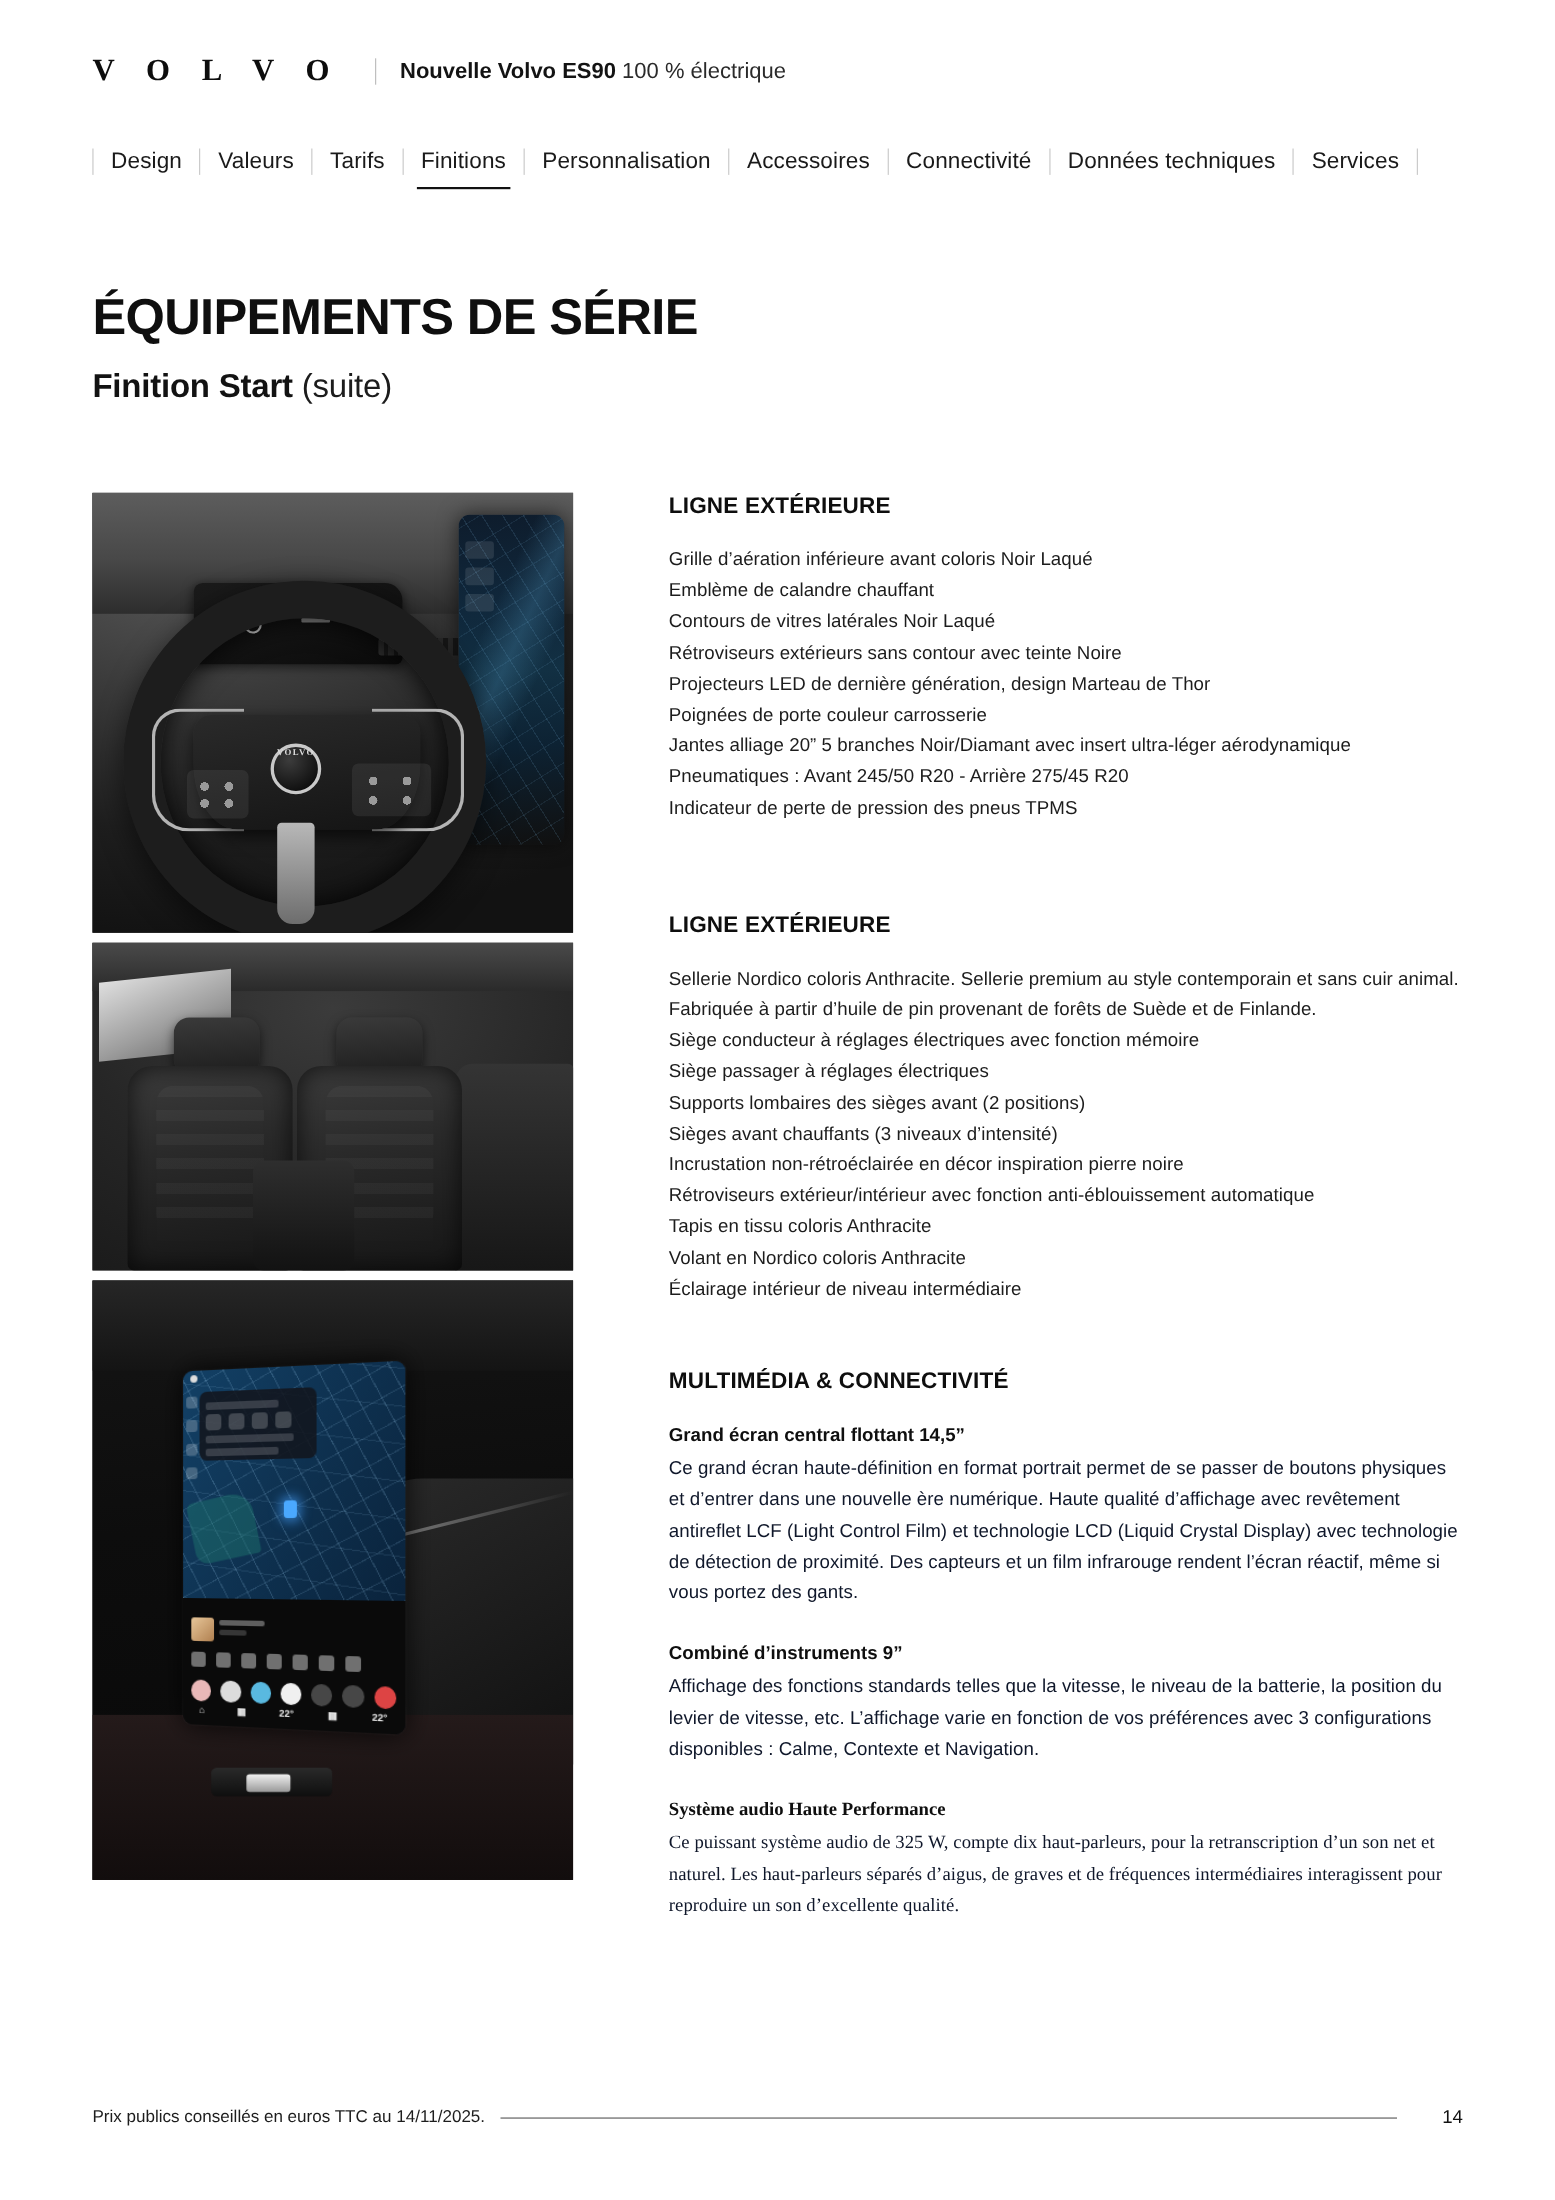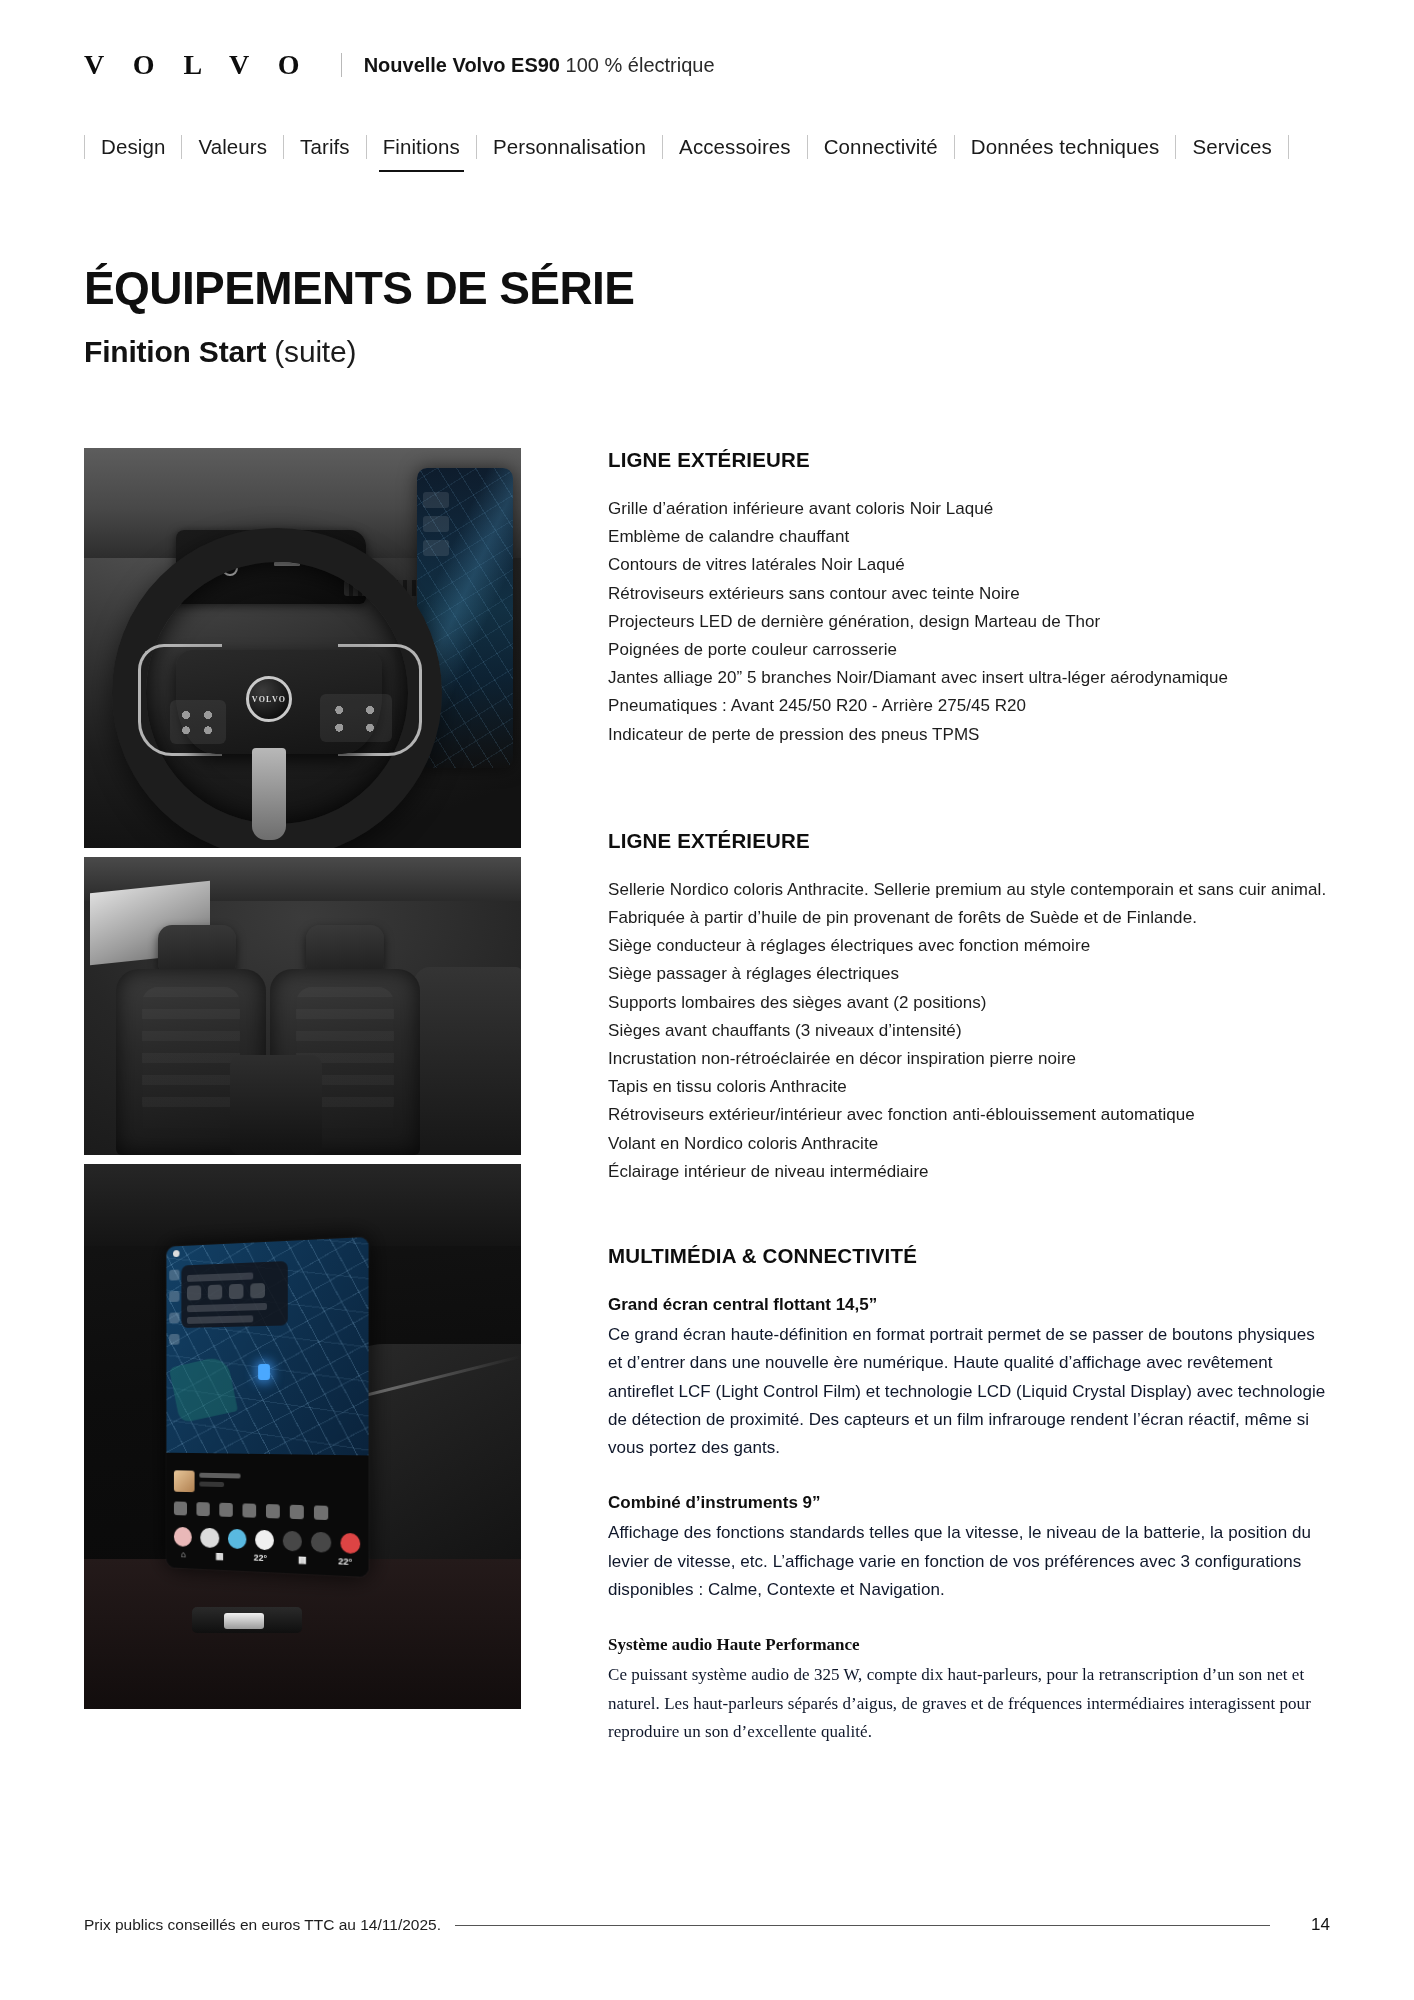--- a/index.html
+++ b/index.html
@@ -205,21 +205,21 @@
     width: 206px; height: 104px;
     background: linear-gradient(170deg,#2a2a2a,#141414);
     border-radius: 16px 16px 40px 40px / 16px 16px 60px 60px;
     box-shadow: 0 6px 16px rgba(0,0,0,.7);
   }
   .p1-logo {
     position: absolute; left: 162px; top: 228px;
     width: 46px; height: 46px; border-radius: 50%;
     background: radial-gradient(circle at 35% 30%, #3c3c3c, #101010 75%);
     border: 3px solid #c9c9c9;
-    display: flex; align-items: center; justify-content: center;
+    display: flex; justify-content: center;
   }
   .p1-logo span {
     font-family: "Liberation Serif", serif;
     font-size: 8px; letter-spacing: 1.2px; color: #dcdcdc; font-weight: bold;
   }
   .p1-spoke {
     position: absolute; left: 168px; top: 300px; width: 34px; height: 92px;
     background: linear-gradient(180deg,#b8b8b8,#6d6d6d);
     border-radius: 4px 4px 14px 14px;
   }
@@ -661,22 +661,22 @@
     </ul>
 
     <h3 class="sec-head mt1">LIGNE EXTÉRIEURE</h3>
     <ul class="feature-list">
       <li>Sellerie Nordico coloris Anthracite. Sellerie premium au style contemporain et sans cuir animal. Fabriquée à partir d’huile de pin provenant de forêts de Suède et de Finlande.</li>
       <li>Siège conducteur à réglages électriques avec fonction mémoire</li>
       <li>Siège passager à réglages électriques</li>
       <li>Supports lombaires des sièges avant (2 positions)</li>
       <li>Sièges avant chauffants (3 niveaux d’intensité)</li>
       <li>Incrustation non-rétroéclairée en décor inspiration pierre noire</li>
+      <li>Rétroviseurs extérieur/intérieur avec fonction anti-éblouissement automatique</li>
       <li>Tapis en tissu coloris Anthracite</li>
-      <li>Rétroviseurs extérieur/intérieur avec fonction anti-éblouissement automatique</li>
       <li>Volant en Nordico coloris Anthracite</li>
       <li>Éclairage intérieur de niveau intermédiaire</li>
     </ul>
 
     <h3 class="sec-head mt2">MULTIMÉDIA &amp; CONNECTIVITÉ</h3>
 
     <div class="subsec">
       <div class="subsec-title">Grand écran central flottant 14,5”</div>
       <p>Ce grand écran haute-définition en format portrait permet de se passer de boutons physiques et d’entrer dans une nouvelle ère numérique.
 Haute qualité d’affichage avec revêtement antireflet LCF (Light Control Film) et technologie LCD (Liquid Crystal Display) avec technologie de détection de proximité.

